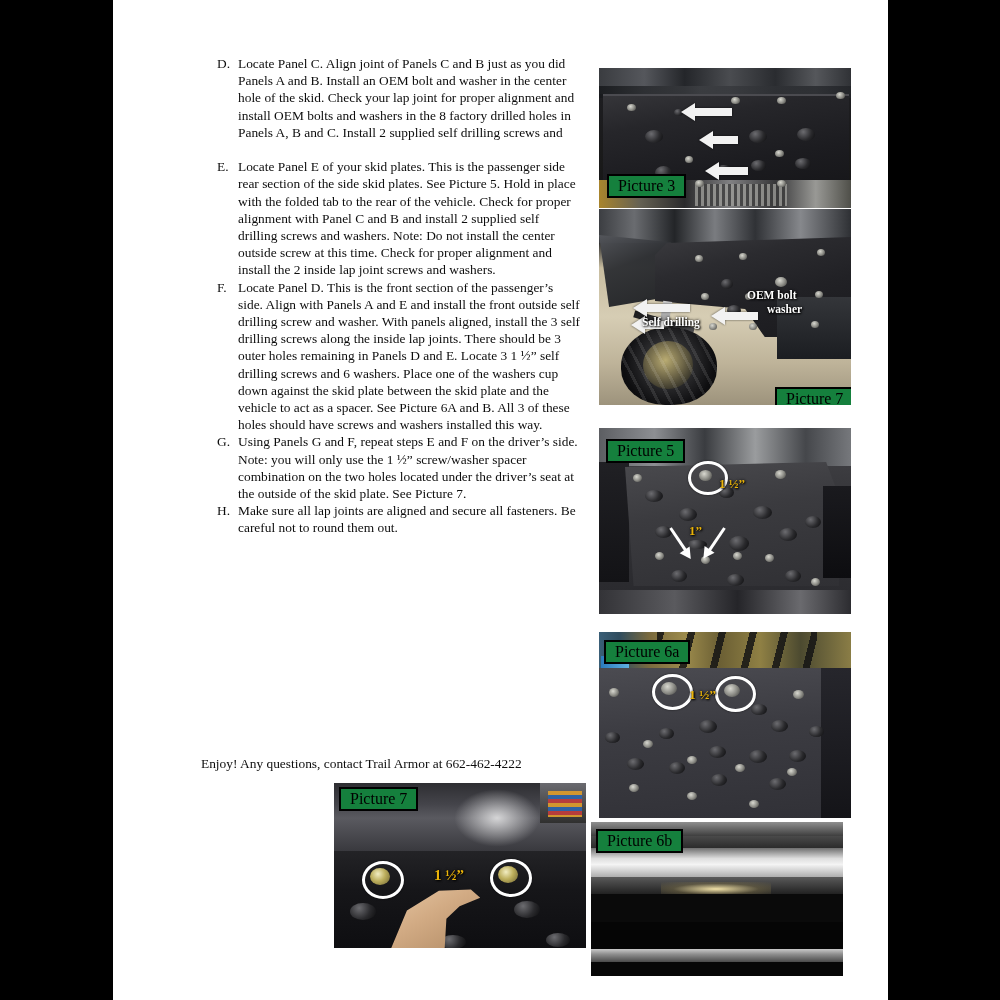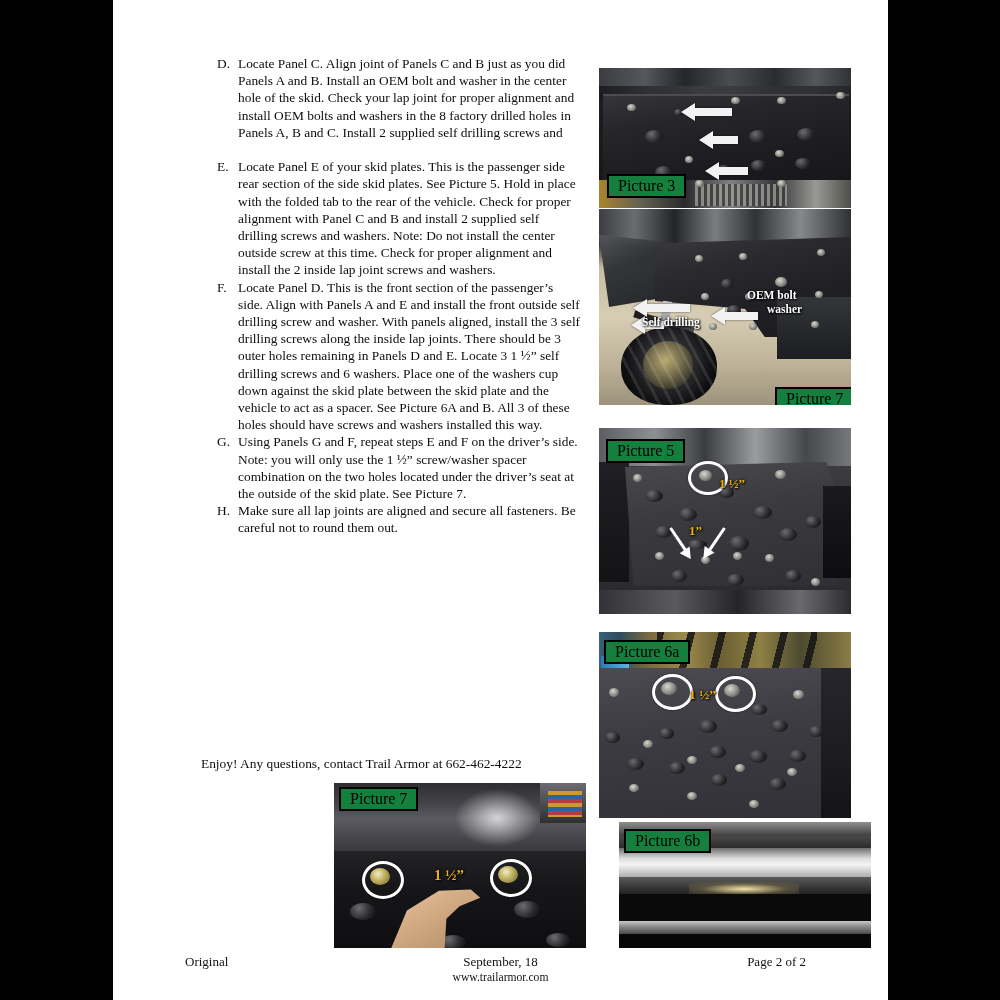--- a/index.html
+++ b/index.html
@@ -286,21 +286,21 @@
   #pic6a .plate {
     position:absolute; left:0px; top:36px; width:226px; height:150px;
     background: linear-gradient(175deg,#4b4b51 0%,#3c3c42 40%,#313137 100%);
   }
   #pic6a .rightdark {
     position:absolute; right:0; top:36px; width:30px; height:150px;
     background: linear-gradient(180deg,#26262c,#141418);
   }
 
   
-  #pic6b { left: 506px; top: 822px; width: 252px; height: 126px; }
+  #pic6b { left: 478px; top: 822px; width: 252px; height: 154px; }
   #pic6b .bg { position:absolute; inset:0; background:#050505; }
   #pic6b .topedge {
     position:absolute; left:0; top:0; width:100%; height:14px;
     background: linear-gradient(180deg,#8f8f8f,#3e3e3e);
   }
   #pic6b .grey1 {
     position:absolute; left:0; top:14px; width:100%; height:14px;
     background: linear-gradient(180deg,#4a4a4a,#262626);
   }
   #pic6b .shine {
@@ -591,22 +591,16 @@
         <div class="meas-lbl" style="left:100px;top:84px;font-size:15px;">1 ½”</div>
 
         <div class="hole" style="left:16px;top:120px;width:26px;height:17px;"></div>
         <div class="hole" style="left:180px;top:118px;width:26px;height:17px;"></div>
         <div class="hole" style="left:106px;top:152px;width:26px;height:14px;"></div>
         <div class="hole" style="left:212px;top:150px;width:24px;height:14px;"></div>
 
         <div class="cap" style="left:5px; top:4px;">Picture 7</div>
       </div>
 
-      <div class="footer">
-        <div class="footer-left">Original</div>
-        <div class="footer-center">September, 18</div>
-        <div class="footer-url">www.trailarmor.com</div>
-        <div class="footer-right">Page 2 of 2</div>
-      </div>
 
     </div>
   </div>
 </div>
 
 </body></html>

